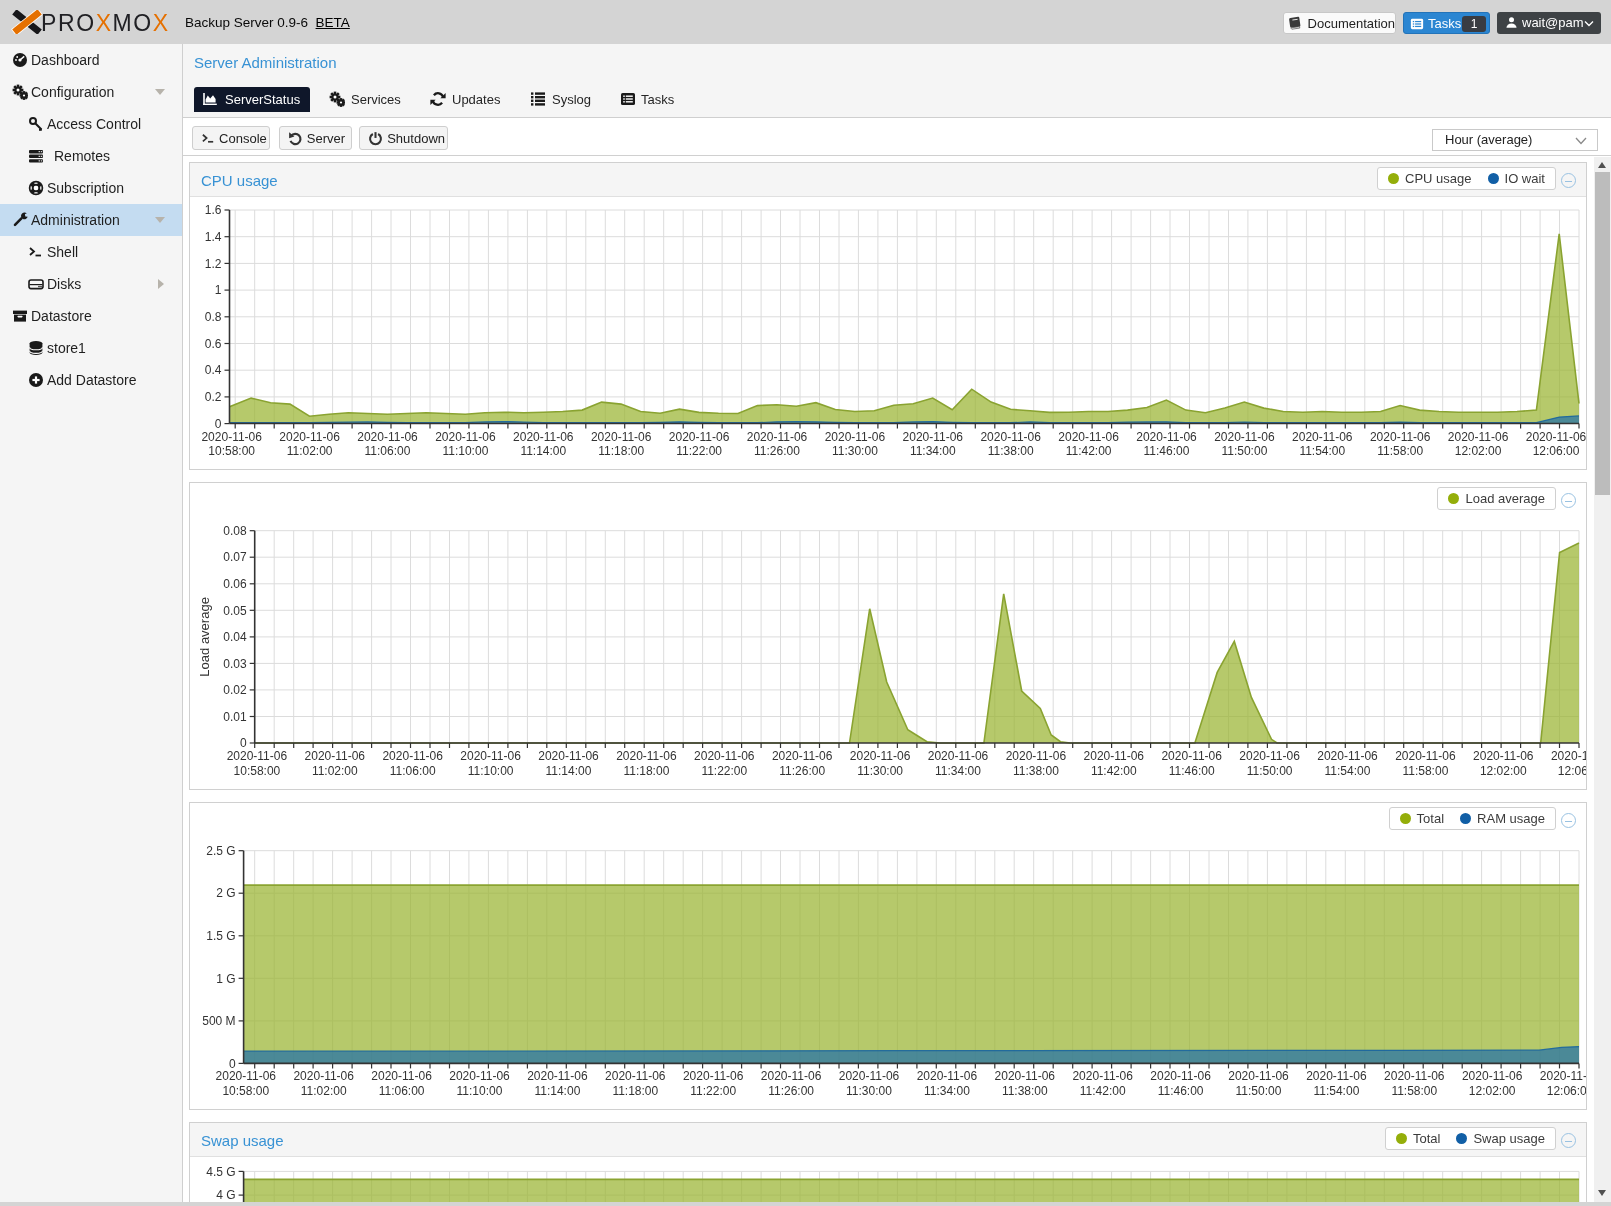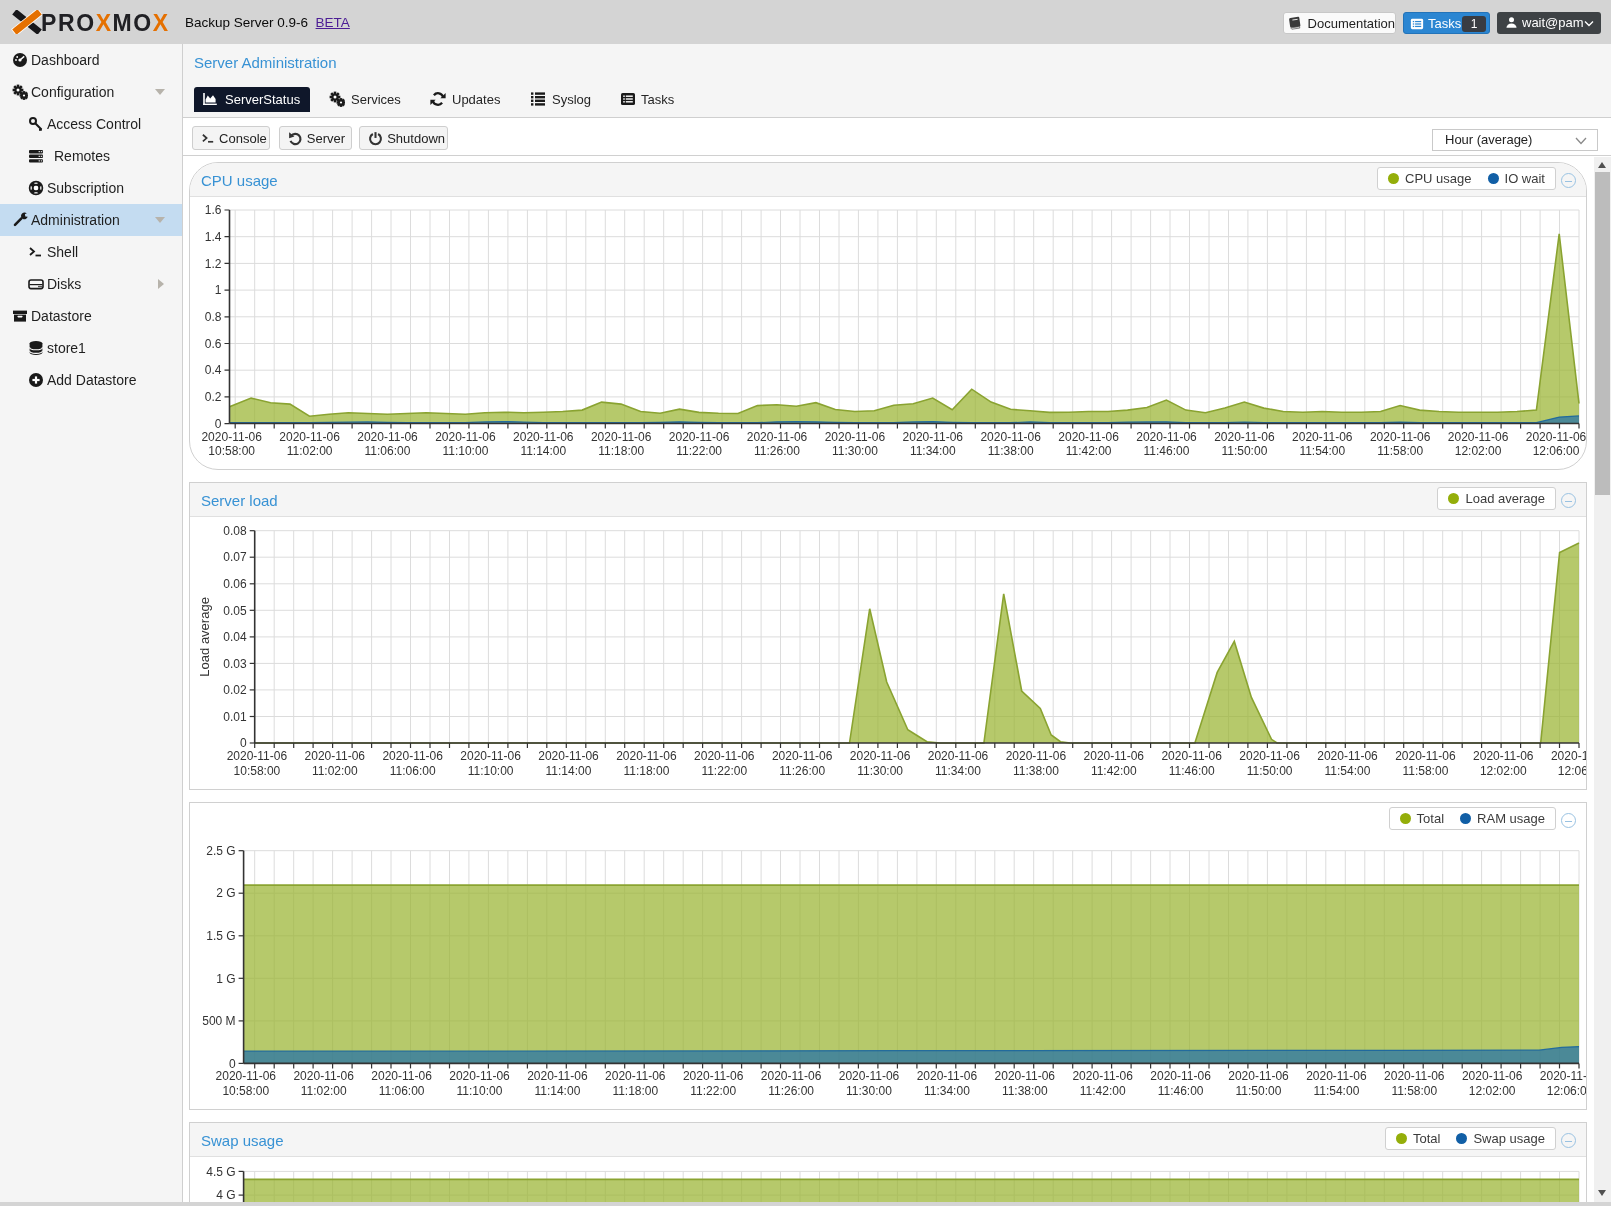--- a/index.html
+++ b/index.html
@@ -1,19 +1,19 @@
 <!DOCTYPE html>
 <html><head><meta charset="utf-8"><style>
 
 * { margin:0; padding:0; box-sizing:border-box; }
 body { width:1611px; height:1206px; font-family:"Liberation Sans", sans-serif; background:#fff;
        position:relative; overflow:hidden; }
 .abs { position:absolute; }
 .topbar { left:0; top:0; width:1611px; height:44px; background:#d4d4d4; }
-.logo-text { font-size:23px; font-weight:bold; letter-spacing:1.6px; color:#202024;text-align:center; }
+.logo-text { font-size:23px; font-weight:normal; letter-spacing:1.6px; color:#202024;text-align:center; }
 .logo-text .o { color:#e57000; }
 .sidebar { left:0; top:44px; width:183px; height:1162px; background:#f5f5f5; border-right:1px solid #cfcfcf; }
 .srow { position:absolute; left:0; width:182px; height:32px; }
 .srow .ic { position:absolute; top:8px; }
 .srow .tx { position:absolute; top:8px; font-size:14px; color:#1f1f1f; line-height:16px; }
 .sel { background:#c4dcf1; }
 .caret-d { position:absolute; width:0; height:0; border-left:5px solid transparent; border-right:5px solid transparent; border-top:6px solid #b7b3ab; top:13px; left:155px; }
 .caret-r { position:absolute; width:0; height:0; border-top:5px solid transparent; border-bottom:5px solid transparent; border-left:6px solid #b7b3ab; top:11px; left:158px; }
 .hdrzone { left:183px; top:44px; width:1428px; height:74px; background:#f5f5f5; border-bottom:1px solid #cfcfcf; }
 .ptitle { position:absolute; left:11px; top:10px; font-size:15px; color:#3892d4; }
@@ -37,21 +37,21 @@
 </style></head><body>
 <div class="abs topbar">
 <svg class="abs" style="left:11px;top:10px" width="32" height="24" viewBox="0 0 32 24">
 <g stroke-linecap="square">
 <line x1="6" y1="4" x2="26" y2="20" stroke="#17171a" stroke-width="6.8"></line>
 <line x1="6" y1="20" x2="26" y2="4" stroke="#fff" stroke-width="8.4"></line>
 <line x1="6" y1="20" x2="26" y2="4" stroke="#e57000" stroke-width="6.8"></line>
 </g>
     </svg>
 <div class="abs logo-text" style="left:41px;top:10px">PRO<span class="o">X</span>MO<span class="o">X</span></div>
-<div class="abs" style="left:185px;top:15px;font-size:13.5px;color:#0a0a0a">Backup Server 0.9-6&nbsp; <a style="color:#4c1d95;text-decoration:underline">BETA</a></div>
+<div class="abs" style="left:185px;top:15px;font-size:13.5px;color:#0a0a0a">Backup Server 0.9-6&nbsp; <a style="color:#000000;text-decoration:underline">BETA</a></div>
 <div class="abs" style="left:1283px;top:12px;width:113px;height:22px;background:#fafafa;border:1px solid #c8c8c8;border-radius:3px;display:flex;align-items:center;justify-content:flex-end;font-size:13px;color:#232323"><span style="margin-right:6px">
         <svg width="14" height="14" viewBox="0 0 16 16" style="display:block">
           <path d="M3.5 1.5 h9 a1.2 1.2 0 0 1 1.2 1.2 v9 a1.2 1.2 0 0 1 -1.2 1.2 h-9 a1.6 1.6 0 0 1 -1.6 -1.6 v-8.2 a1.6 1.6 0 0 1 1.6 -1.6 z" fill="#3a3a3a" transform="rotate(-8 8 8)"></path>
           <path d="M3.4 12.9 h9.2 v1.6 h-9.2 a1 1 0 0 1 0 -1.6 z" fill="#fff" stroke="#555" stroke-width="0.8" transform="rotate(-8 8 8)"></path>
           <line x1="5" y1="4.6" x2="11" y2="3.8" stroke="#fff" stroke-width="1"></line>
         </svg>
       </span>Documentation</div>
 <div class="abs" style="left:1403px;top:12px;width:87px;height:22px;background:#2b86d2;border:1px solid #2373b8;border-radius:3px;font-size:13px;color:#fff">
       <span style="position:absolute;left:6px;top:3.5px">
         <svg width="14" height="14" viewBox="0 0 16 16" style="display:block">
@@ -330,21 +330,21 @@
           <path d="M5.2 3.2 a5.8 5.8 0 1 0 5.6 0" fill="none" stroke="#333" stroke-width="2.2"></path>
           <line x1="8" y1="1.2" x2="8" y2="7.4" stroke="#333" stroke-width="2.2"></line>
         </svg>
       </span>
       <span style="position:absolute;left:27px;top:4px">Shutdown</span>
     </div>
 <div class="abs" style="left:1249px;top:10.5px;width:166px;height:22px;background:#fff;border:1px solid #c9c9c9;font-size:13px;color:#222;line-height:20px;padding-left:12px">Hour (average)<svg width="12" height="8" viewBox="0 0 12 8" style="position:absolute;right:10px;top:7px">
         <polyline points="1,1 6,6.5 11,1" fill="none" stroke="#8a8a8a" stroke-width="1.3"></polyline>
       </svg></div>
 </div>
-<div class="panel" style="top:162px;height:308px;border-radius:29px;">
+<div class="panel" style="top:162px;height:308px;">
 <div class="phead">
       <span class="t">CPU usage</span>
     </div>
 <div class="legend" style="right:30px">
       <span class="it" style="margin-left:0px"><span class="dot" style="background:#94ae0a"></span>CPU usage</span>
       <span class="it" style="margin-left:16px"><span class="dot" style="background:#115fa6"></span>IO wait</span>
     </div>
 <div class="ptool" style="right:10px"></div>
 <svg style="position:absolute;left:0;top:35px;overflow:visible" width="1396" height="272" viewBox="0 0 1396 272">
 <line x1="39.5" y1="12.0" x2="1389.0" y2="12.0" stroke="#dcdcdc" stroke-width="1"></line>
@@ -551,23 +551,20 @@
 <text x="1132.3" y="257.0" font-size="12" fill="#333" text-anchor="middle">11:54:00</text>
 <text x="1210.2" y="242.5" font-size="12" fill="#333" text-anchor="middle">2020-11-06</text>
 <text x="1210.2" y="257.0" font-size="12" fill="#333" text-anchor="middle">11:58:00</text>
 <text x="1288.1" y="242.5" font-size="12" fill="#333" text-anchor="middle">2020-11-06</text>
 <text x="1288.1" y="257.0" font-size="12" fill="#333" text-anchor="middle">12:02:00</text>
 <text x="1366.0" y="242.5" font-size="12" fill="#333" text-anchor="middle">2020-11-06</text>
 <text x="1366.0" y="257.0" font-size="12" fill="#333" text-anchor="middle">12:06:00</text>
 </svg>
 </div>
 <div class="panel" style="top:482px;height:308px;">
-<div class="phead">
-      <span class="t">Server load</span>
-    </div>
 <div class="legend" style="right:30px">
       <span class="it" style="margin-left:0px"><span class="dot" style="background:#94ae0a"></span>Load average</span>
     </div>
 <div class="ptool" style="right:10px"></div>
 <svg style="position:absolute;left:0;top:35px;overflow:visible" width="1396" height="272" viewBox="0 0 1396 272">
 <line x1="64.7" y1="12.7" x2="1389.0" y2="12.7" stroke="#dcdcdc" stroke-width="1"></line>
 <line x1="64.7" y1="39.2" x2="1389.0" y2="39.2" stroke="#dcdcdc" stroke-width="1"></line>
 <line x1="64.7" y1="65.8" x2="1389.0" y2="65.8" stroke="#dcdcdc" stroke-width="1"></line>
 <line x1="64.7" y1="92.3" x2="1389.0" y2="92.3" stroke="#dcdcdc" stroke-width="1"></line>
 <line x1="64.7" y1="118.9" x2="1389.0" y2="118.9" stroke="#dcdcdc" stroke-width="1"></line>

